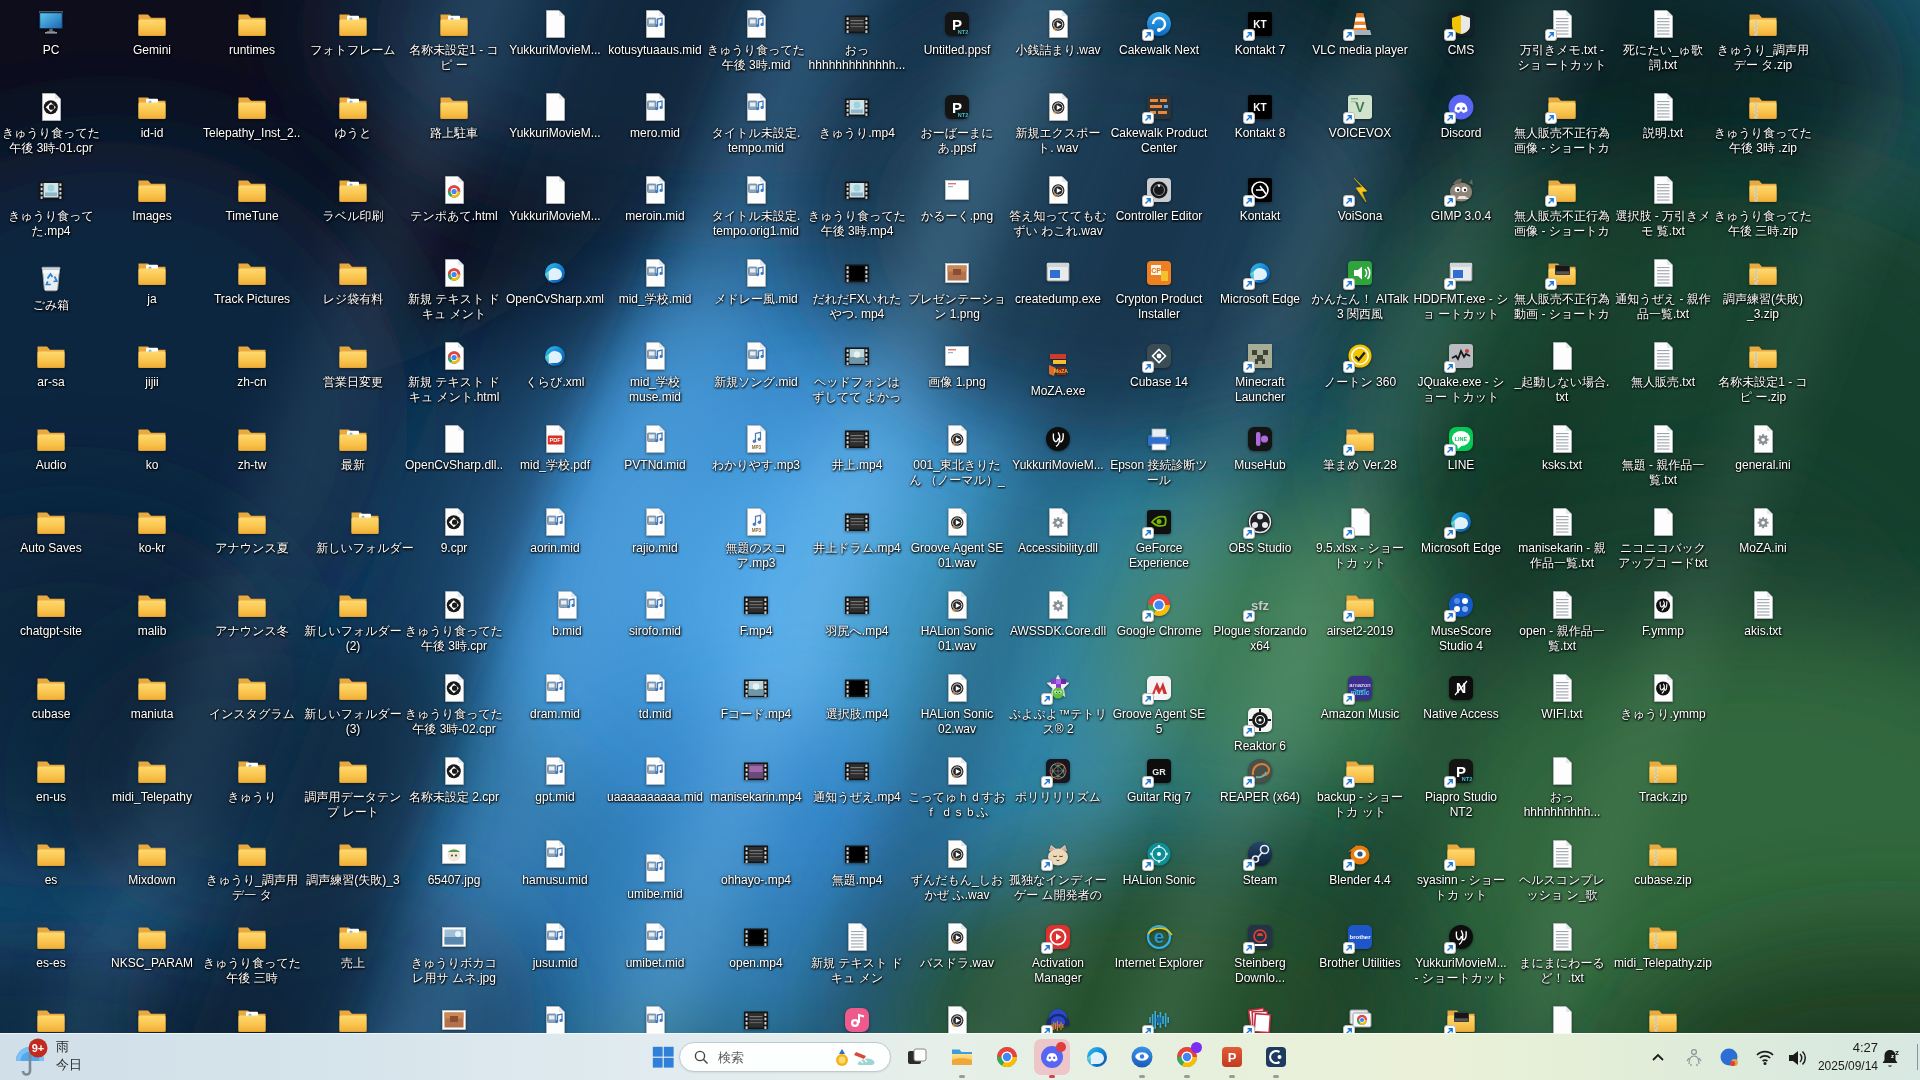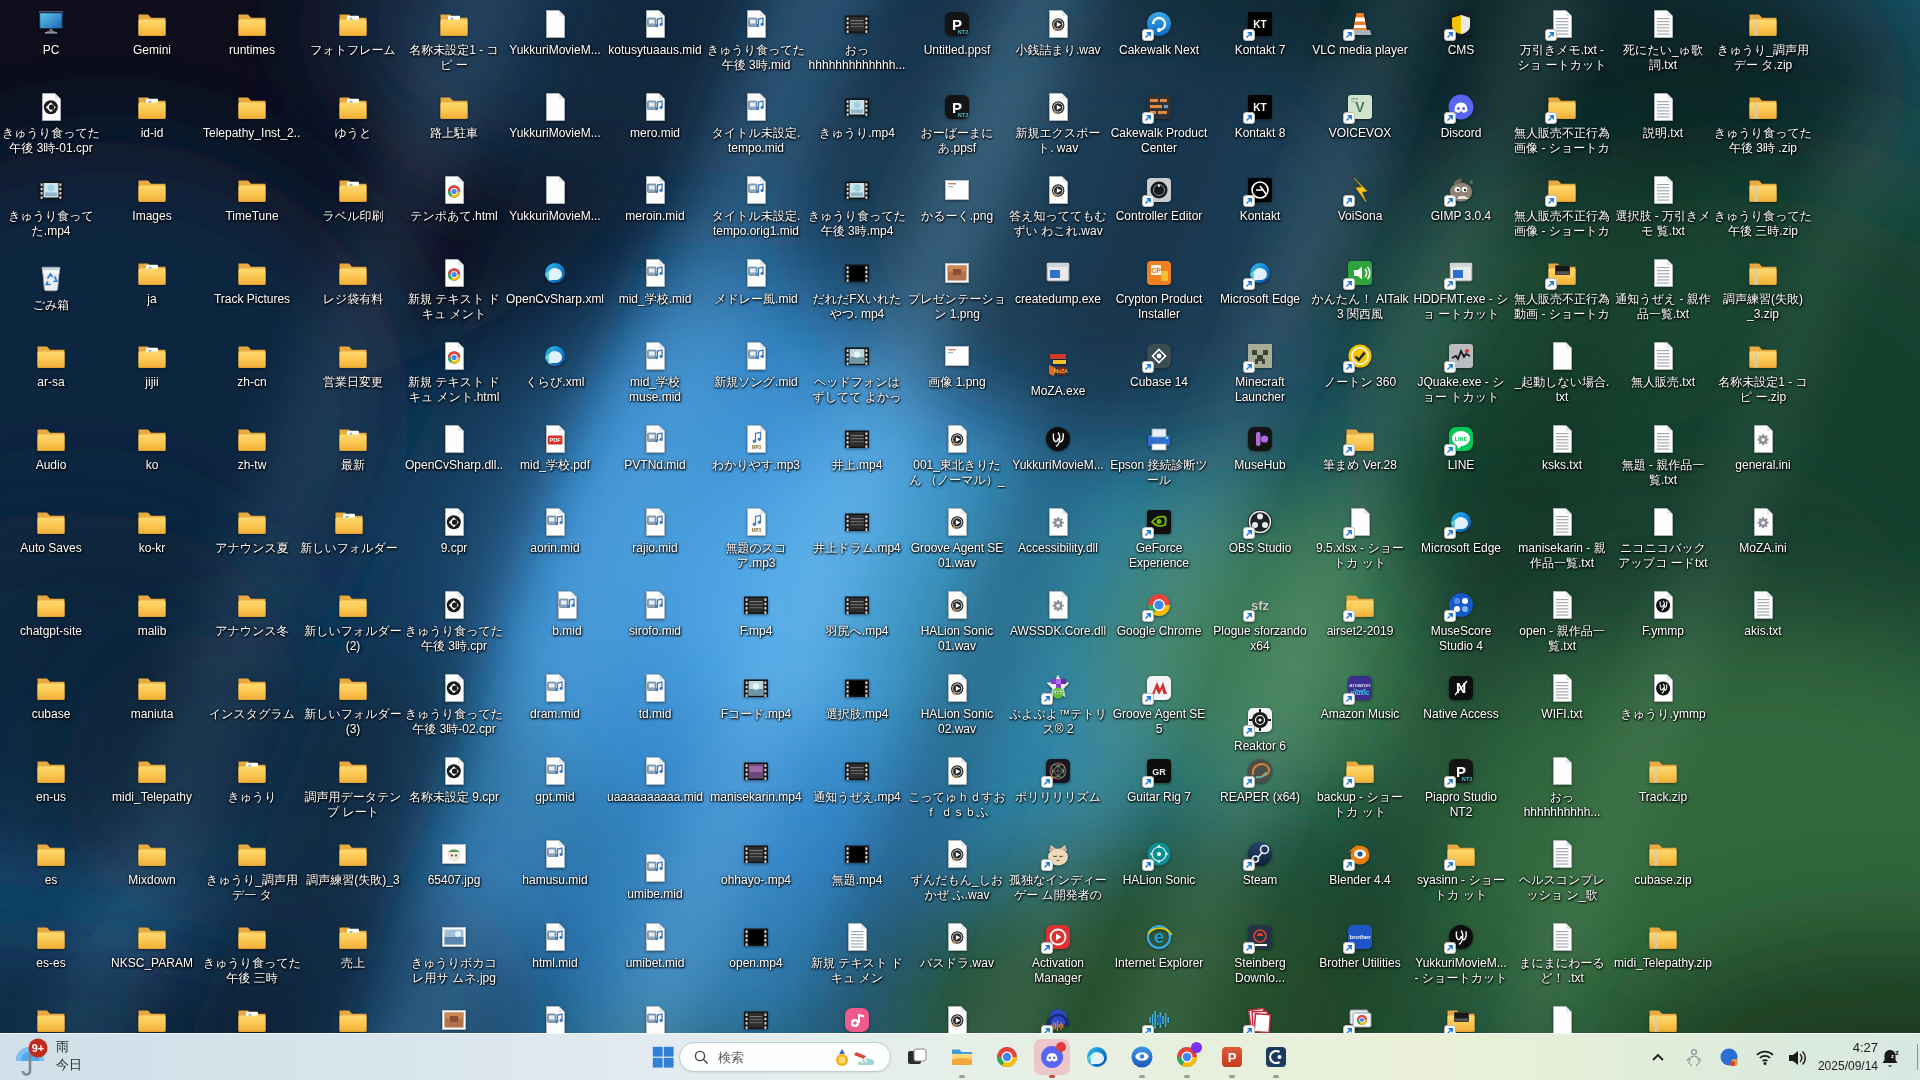--- a/index.html
+++ b/index.html
@@ -1560,21 +1560,21 @@
   </div>
 <div class="c" style="left:203px;top:506px">
     <div class="i">
       <svg width="32" height="32" viewBox="0 0 32 32">
         <path d="M2.5 6.5 h9.5 l3 3.2 H29.5 v18 H2.5 z" fill="#e9a941"></path>
         <rect x="2.5" y="11.5" width="27" height="16.2" rx="1.6" fill="url(#gf)"></rect>
       </svg>
     </div>
     <div class="l">アナウンス夏</div>
   </div>
-<div class="c" style="left:300px;top:506px">
+<div class="c" style="left:316px;top:506px">
     <div class="i">
       <svg width="32" height="32" viewBox="0 0 32 32">
         <path d="M2.5 6.5 h9.5 l3 3.2 H29.5 v18 H2.5 z" fill="#e9a941"></path>
         <rect x="10" y="7.8" width="12" height="8" rx="1" fill="#fff"></rect>
         <circle cx="14" cy="11" r="1.6" fill="#7fb2e5"></circle>
         <path d="M16 15 l3-2.6 3 2.6 z" fill="#9ec7ea"></path>
         <rect x="2.5" y="11.5" width="27" height="16.2" rx="1.6" fill="url(#gf)"></rect>
       </svg>
     </div>
     <div class="l">新しいフォルダー</div>
@@ -2288,21 +2288,21 @@
 <div class="c" style="left:405px;top:755px">
     <div class="i">
       <svg width="32" height="32" viewBox="0 0 32 32">
         <path d="M7.5 2.5 h12.5 l5.5 5.5 v21.5 h-18 z" fill="#fdfdfd" stroke="#b6bcc2" stroke-width="0.8"></path>
         <path d="M20 2.8 v5.2 h5.2 z" fill="#e4e8ea"></path>
         <circle cx="15.8" cy="16.2" r="7" fill="#191919"></circle>
         <path d="M15.8 11.2 l5 5 -5 5 -5 -5 z" fill="#fff"></path>
         <circle cx="16.6" cy="16.2" r="2.6" fill="#191919"></circle>
       </svg>
     </div>
-    <div class="l">名称未設定 9.cpr</div>
+    <div class="l">名称未設定 2.cpr</div>
   </div>
 <div class="c" style="left:506px;top:755px">
     <div class="i">
       <svg width="32" height="32" viewBox="0 0 32 32">
         <path d="M7.5 2.5 h12.5 l5.5 5.5 v21.5 h-18 z" fill="#fdfdfd" stroke="#b6bcc2" stroke-width="0.8"></path>
         <path d="M20 2.8 v5.2 h5.2 z" fill="#e4e8ea"></path>
         <rect x="8.5" y="10" width="8.5" height="8.5" rx="1" fill="#8ba3b8" stroke="#5f7e9a" stroke-width="0.7"></rect>
         <rect x="10" y="11.5" width="5.5" height="4" fill="#e8eef4"></rect>
         <path d="M18.5 17.5 v-6.5 l4.5-1 v6.2" fill="none" stroke="#3e79c0" stroke-width="1.3"></path>
         <circle cx="17.6" cy="17.6" r="1.6" fill="#3e79c0"></circle>
@@ -2768,21 +2768,21 @@
       <svg width="32" height="32" viewBox="0 0 32 32">
         <path d="M7.5 2.5 h12.5 l5.5 5.5 v21.5 h-18 z" fill="#fdfdfd" stroke="#b6bcc2" stroke-width="0.8"></path>
         <path d="M20 2.8 v5.2 h5.2 z" fill="#e4e8ea"></path>
         <rect x="8.5" y="10" width="8.5" height="8.5" rx="1" fill="#8ba3b8" stroke="#5f7e9a" stroke-width="0.7"></rect>
         <rect x="10" y="11.5" width="5.5" height="4" fill="#e8eef4"></rect>
         <path d="M18.5 17.5 v-6.5 l4.5-1 v6.2" fill="none" stroke="#3e79c0" stroke-width="1.3"></path>
         <circle cx="17.6" cy="17.6" r="1.6" fill="#3e79c0"></circle>
         <circle cx="22.1" cy="16.4" r="1.6" fill="#3e79c0"></circle>
       </svg>
     </div>
-    <div class="l">html.mid</div>
+    <div class="l">jusu.mid</div>
   </div>
 <div class="c" style="left:606px;top:921px">
     <div class="i">
       <svg width="32" height="32" viewBox="0 0 32 32">
         <path d="M7.5 2.5 h12.5 l5.5 5.5 v21.5 h-18 z" fill="#fdfdfd" stroke="#b6bcc2" stroke-width="0.8"></path>
         <path d="M20 2.8 v5.2 h5.2 z" fill="#e4e8ea"></path>
         <rect x="8.5" y="10" width="8.5" height="8.5" rx="1" fill="#8ba3b8" stroke="#5f7e9a" stroke-width="0.7"></rect>
         <rect x="10" y="11.5" width="5.5" height="4" fill="#e8eef4"></rect>
         <path d="M18.5 17.5 v-6.5 l4.5-1 v6.2" fill="none" stroke="#3e79c0" stroke-width="1.3"></path>
         <circle cx="17.6" cy="17.6" r="1.6" fill="#3e79c0"></circle>

